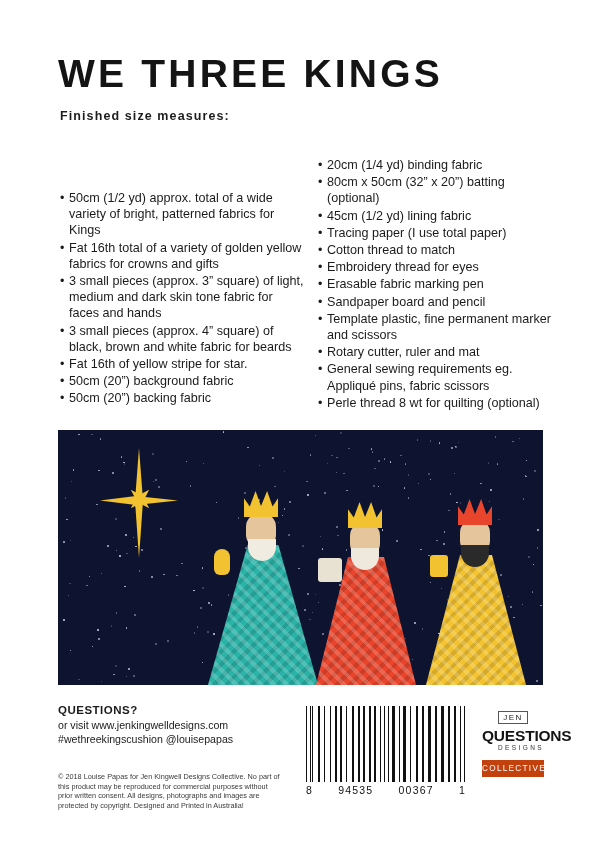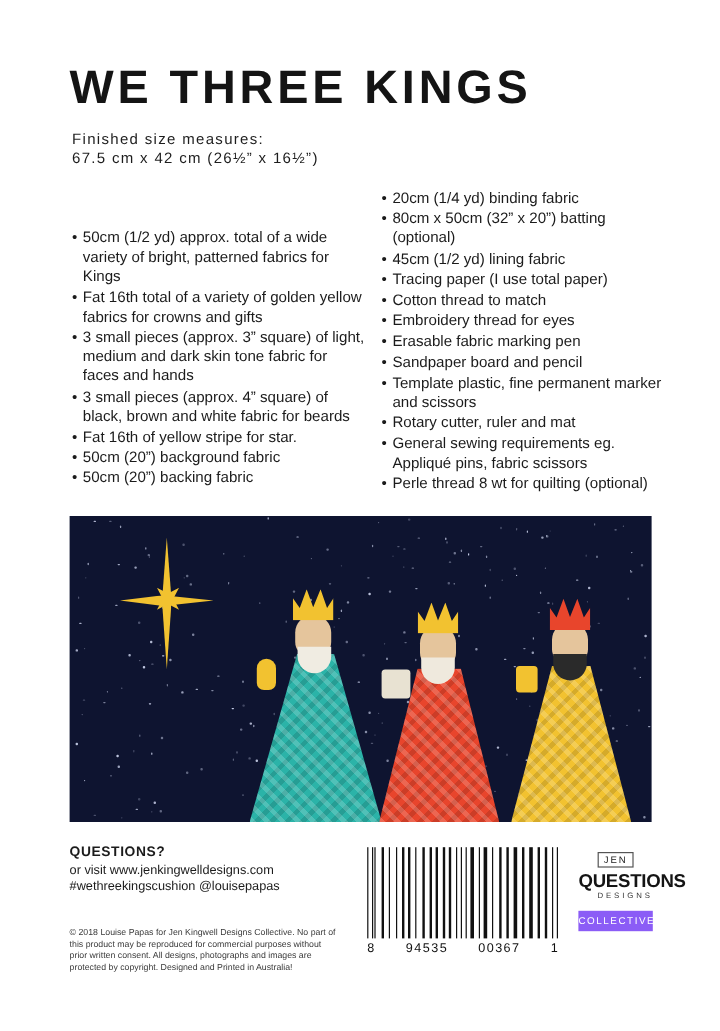--- a/index.html
+++ b/index.html
@@ -26,21 +26,21 @@
     font-weight: bold;
     letter-spacing: 3.2px;
     color: #141414;
     white-space: nowrap;
   }
   .subtitle {
     position: absolute;
     left: 60px;
     top: 108px;
     font-size: 12.5px;
-    font-weight: normal;
+    font-weight: bold;
     letter-spacing: 1.1px;
     line-height: 16px;
     color: #1d1d1d;
   }
 
   
   .req-badge {
     position: absolute;
     left: 62px;
     top: 160px;
@@ -271,37 +271,36 @@
     line-height: 17px;
   }
   .logo-designs {
     font-size: 6.5px;
     letter-spacing: 2.4px;
     color: #333;
     text-align: right;
   }
   .logo-collective {
     margin-top: 9px;
-    background: #8b5cf6;
+    background: #c2410c;
     color: #fff;
     font-size: 8.2px;
     letter-spacing: 1.3px;
     padding: 4px 0 4px 0;
   }
 </style>
 </head>
 <body>
 
 <div class="page">
 
   <div class="title">WE THREE KINGS</div>
 
   <div class="subtitle">
     <div>Finished size measures:</div>
-    <div>67.5 cm x 42 cm (26½” x 16½”)</div>
   </div>
 
 
   <div class="col col-left">
     <div class="bullet-row">
       <span class="bullet-dot">•</span>
       <span class="bullet-text">50cm (1/2 yd) approx. total of a wide variety of bright, patterned fabrics for Kings</span>
     </div>
     <div class="bullet-row">
       <span class="bullet-dot">•</span>

